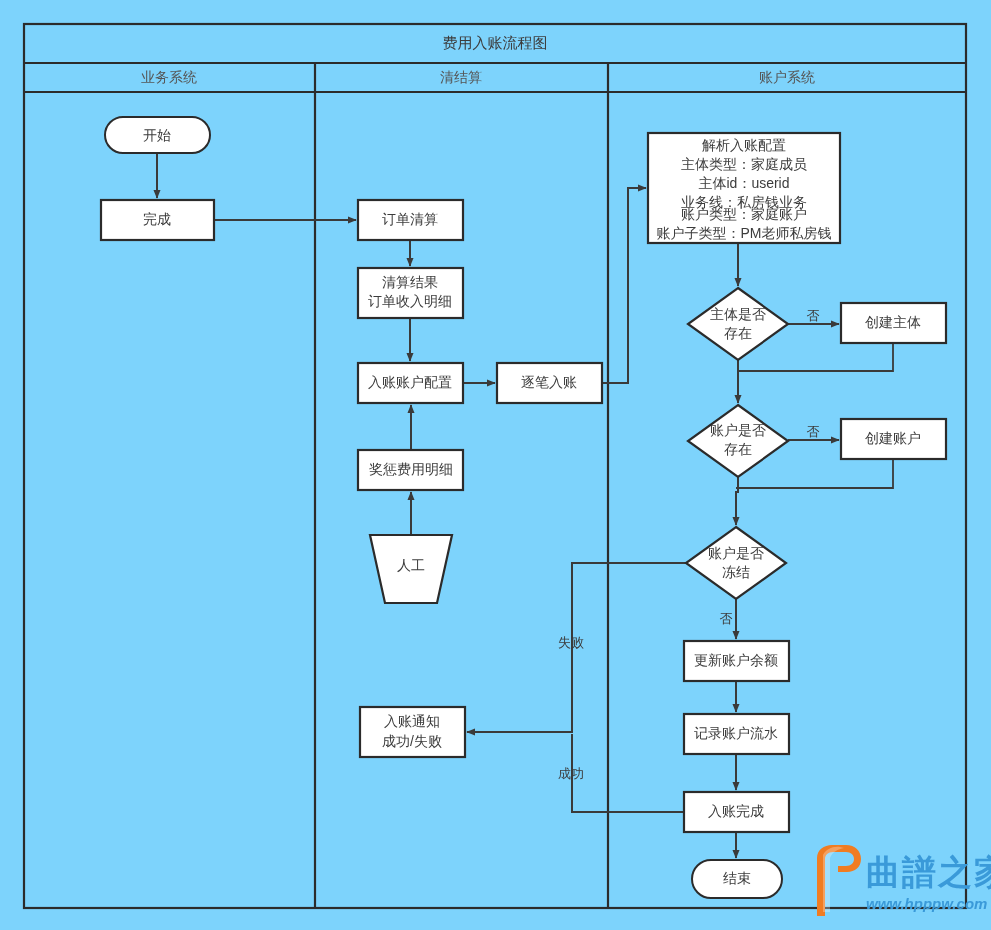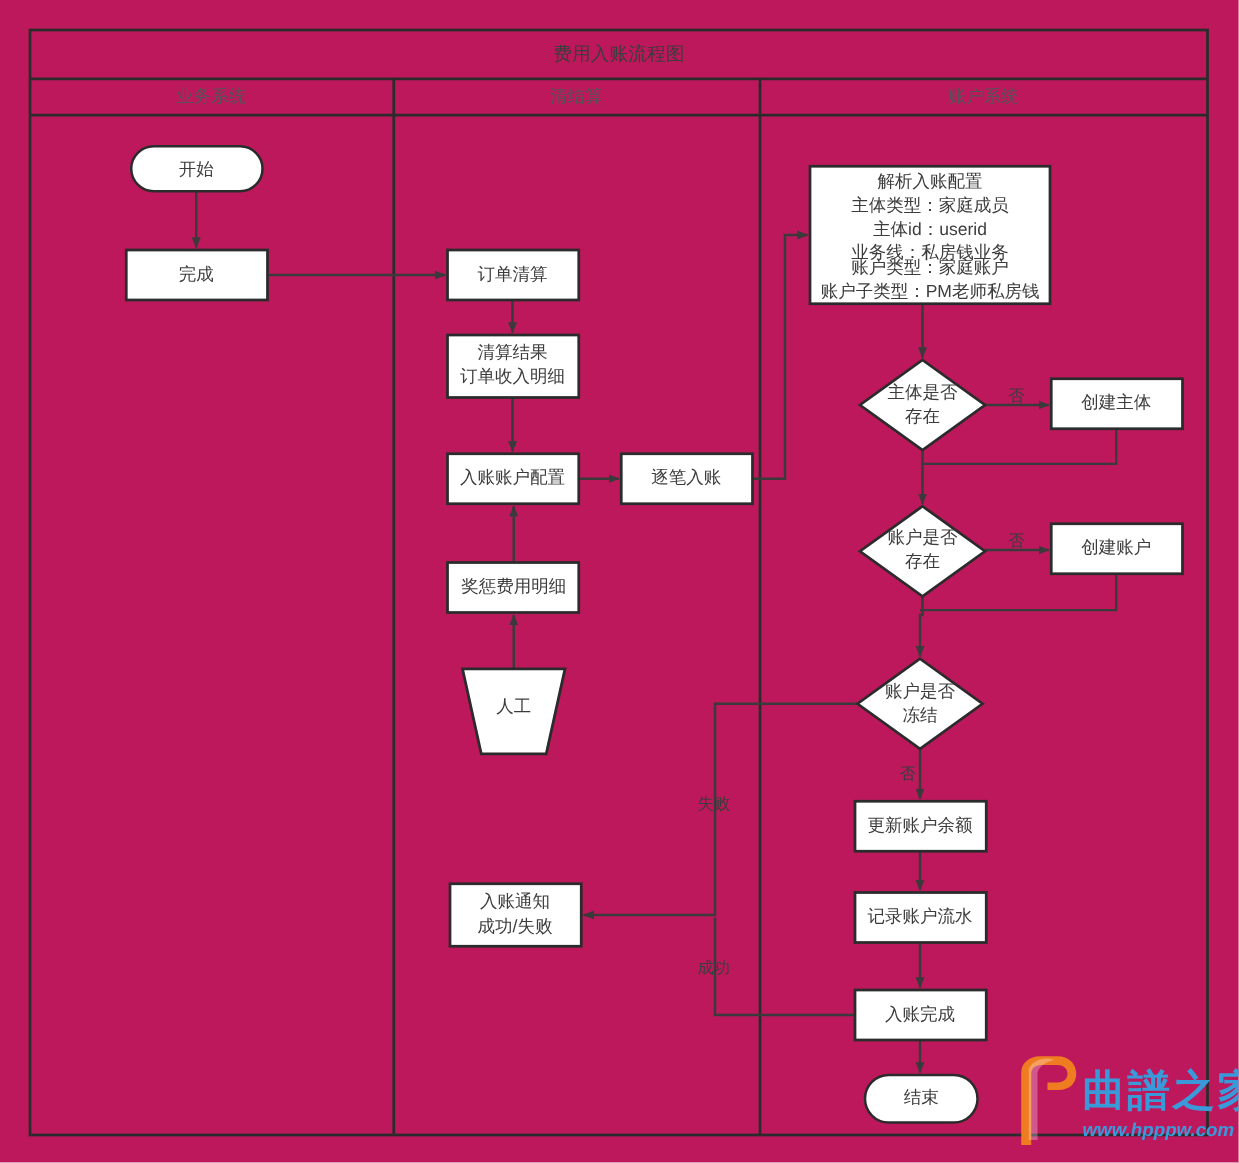--- a/index.html
+++ b/index.html
@@ -10,21 +10,21 @@
   body {
     width: 991px;
     height: 930px;
     font-family: "Liberation Sans", "DejaVu Sans", sans-serif;
     overflow: hidden;
   }
   #canvas {
     position: relative;
     width: 991px;
     height: 930px;
-    background: #be185d;
+    background: #7dd3fc;
   }
   svg#flow {
     position: absolute;
     left: 0;
     top: 0;
     width: 991px;
     height: 930px;
   }
   .frame-line {
     stroke: #2b2b2b;

